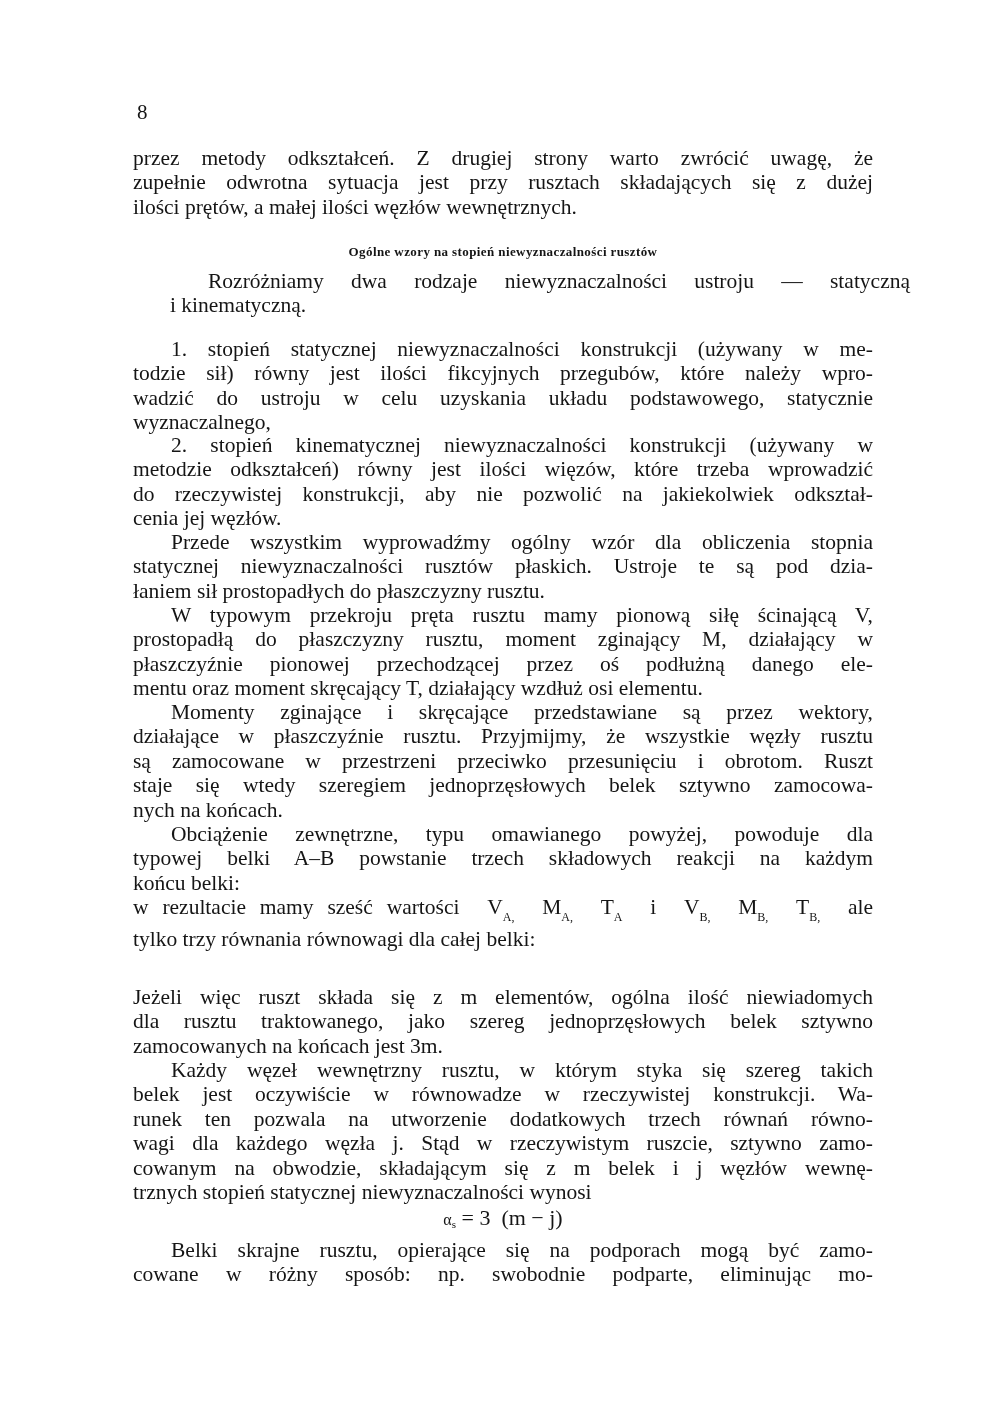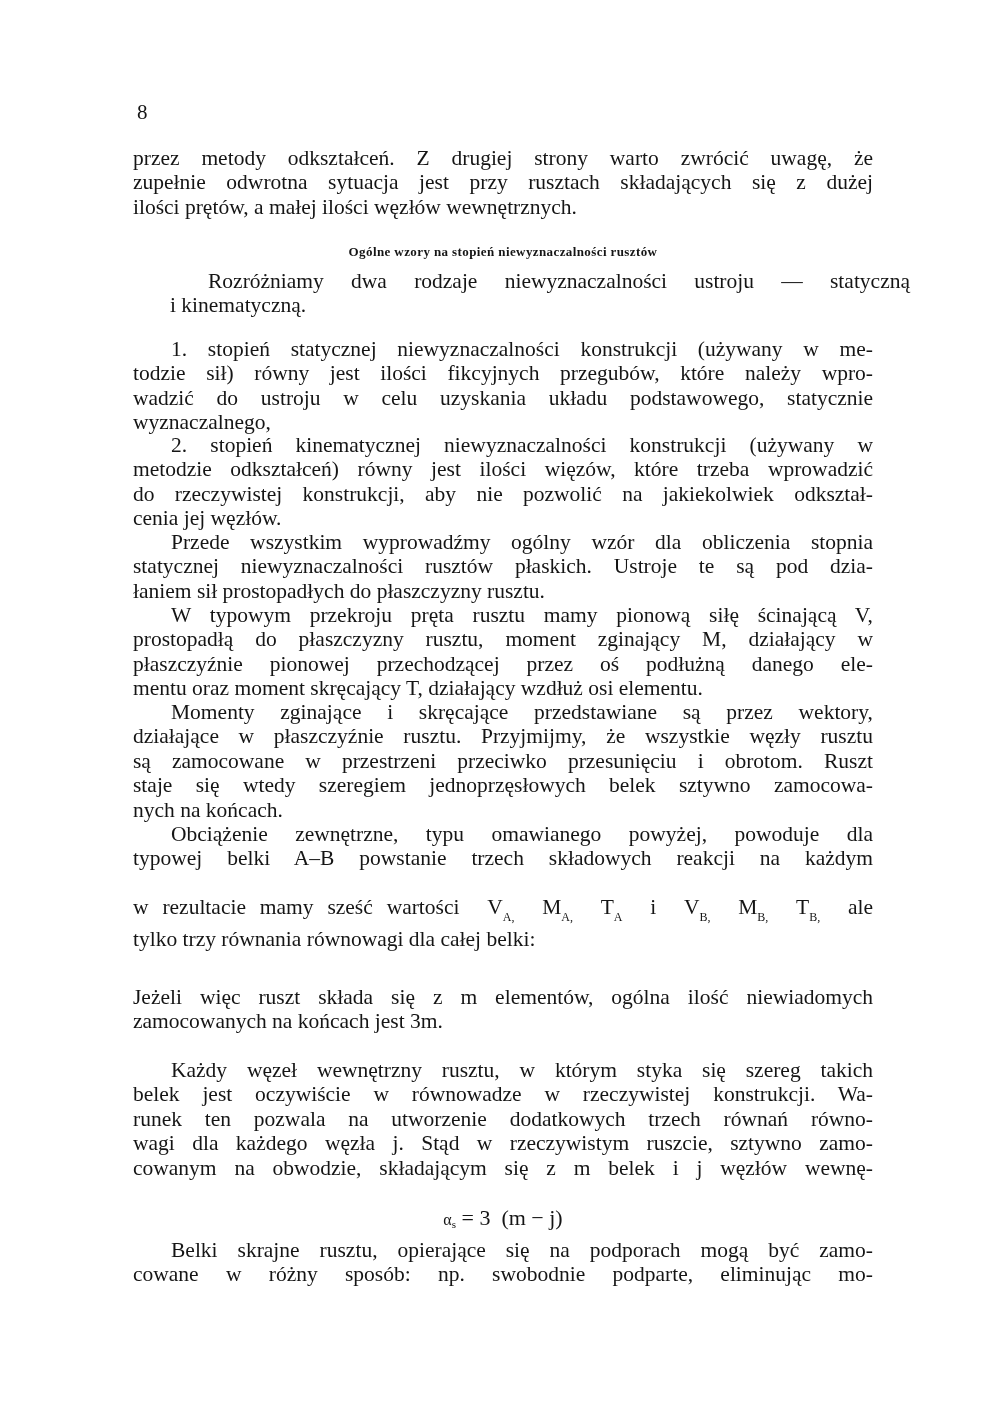--- a/index.html
+++ b/index.html
@@ -87,20 +87,21 @@
     <span class="line indent">Momenty zginające i skręcające przedstawiane są przez wektory,</span>
     <span class="line">działające w płaszczyźnie rusztu. Przyjmijmy, że wszystkie węzły rusztu</span>
     <span class="line">są zamocowane w przestrzeni przeciwko przesunięciu i obrotom. Ruszt</span>
     <span class="line">staje się wtedy szeregiem jednoprzęsłowych belek sztywno zamocowa-</span>
     <span class="line last">nych na końcach.</span>
   </div>
 
   <div class="text" style="top:822px;">
     <span class="line indent">Obciążenie zewnętrzne, typu omawianego powyżej, powoduje dla</span>
     <span class="line">typowej belki A–B powstanie trzech składowych reakcji na każdym</span>
+    <span class="line last">końcu belki:</span>
   </div>
 
   <div class="text" style="top:895px;">
     <span class="line" style="text-align-last:justify;">
       <span>w rezultacie mamy sześć wartości</span>
       &nbsp;<span><span>V</span><span class="sub">A,</span></span>
       &nbsp;<span><span>M</span><span class="sub">A,</span></span>
       &nbsp;<span><span>T</span><span class="sub">A</span></span>
       &nbsp;<span>i</span>
       &nbsp;<span><span>V</span><span class="sub">B,</span></span>
@@ -110,29 +111,31 @@
     </span>
   </div>
 
   <div class="text" style="top:927px;">
     <span class="line last">tylko trzy równania równowagi dla całej belki:</span>
   </div>
 
 
   <div class="text" style="top:985px;">
     <span class="line">Jeżeli więc ruszt składa się z m elementów, ogólna ilość niewiadomych</span>
+    <span class="line">dla rusztu traktowanego, jako szereg jednoprzęsłowych belek sztywno</span>
     <span class="line last">zamocowanych na końcach jest 3m.</span>
   </div>
 
   <div class="text" style="top:1058px;">
     <span class="line indent">Każdy węzeł wewnętrzny rusztu, w którym styka się szereg takich</span>
     <span class="line">belek jest oczywiście w równowadze w rzeczywistej konstrukcji. Wa-</span>
     <span class="line">runek ten pozwala na utworzenie dodatkowych trzech równań równo-</span>
     <span class="line">wagi dla każdego węzła j. Stąd w rzeczywistym ruszcie, sztywno zamo-</span>
     <span class="line">cowanym na obwodzie, składającym się z m belek i j węzłów wewnę-</span>
+    <span class="line last">trznych stopień statycznej niewyznaczalności wynosi</span>
   </div>
 
   <div class="formula" style="top:1205px;">
     <span style="font-size:16px;">α</span><span class="alpha-sub">s</span><span style="white-space:pre;"> = 3  (m − j)</span>
   </div>
 
   <div class="text" style="top:1238px;">
     <span class="line indent">Belki skrajne rusztu, opierające się na podporach mogą być zamo-</span>
     <span class="line">cowane w różny sposób: np. swobodnie podparte, eliminując mo-</span>
   </div>

